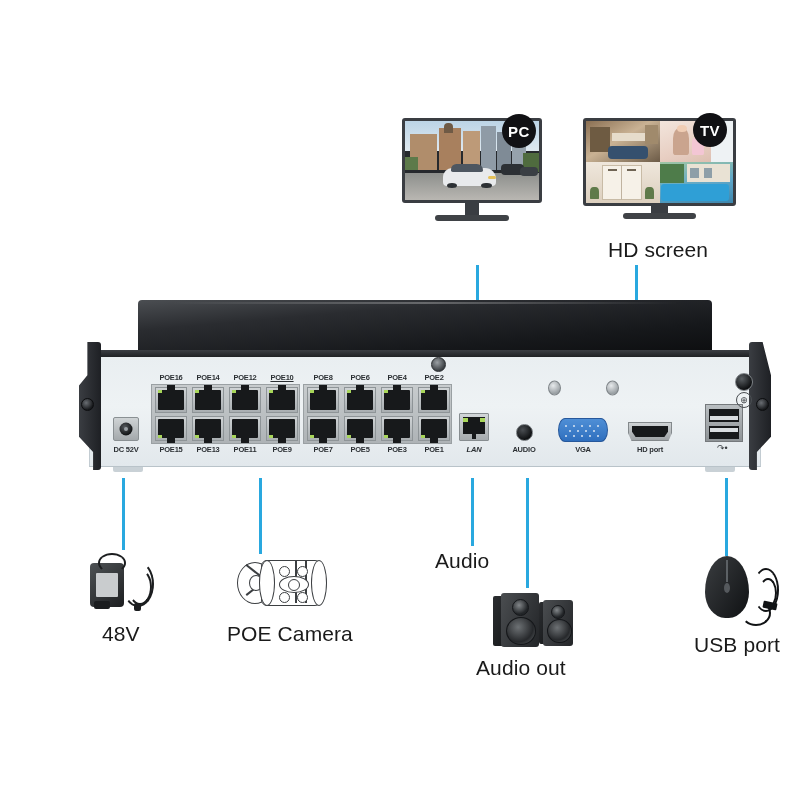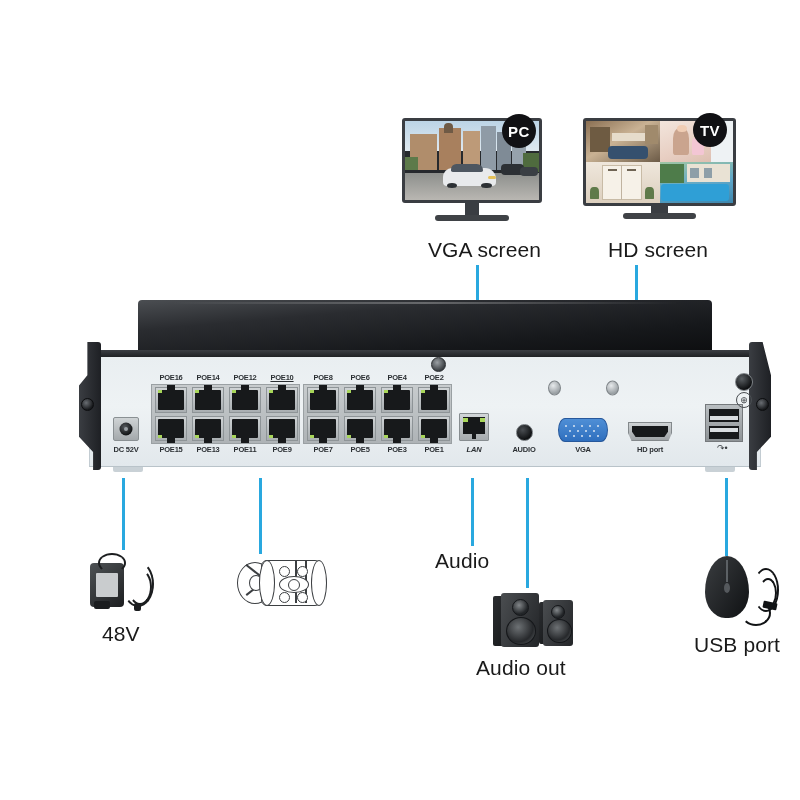--- a/index.html
+++ b/index.html
@@ -255,21 +255,20 @@
         <div class="pc-car-win" style="left:34%;top:55%;width:24%;height:10%;"></div>
         <div class="pc-car-dk" style="left:31%;top:78%;width:8%;height:7%;border-radius:50%;"></div>
         <div class="pc-car-dk" style="left:57%;top:78%;width:8%;height:7%;border-radius:50%;"></div>
         <div class="pc-car-dk" style="left:62%;top:70%;width:6%;height:3%;background:#e6c25a;"></div>
       </div>
     </div>
     <div class="badge" style="left:100px;top:-4px;width:34px;height:34px;">PC</div>
     <div class="stand-neck" style="left:63px;top:85px;width:14px;height:13px;"></div>
     <div class="stand-base" style="left:33px;top:97px;width:74px;height:6px;"></div>
   </div>
-  <div class="lbl" style="left:403px;top:238px;">VGA screen</div>
 
   <div class="monitor" style="left:558px;top:118px;width:153px;height:105px;">
     <div class="screen-bezel" style="width:153px;height:88px;">
       <div class="screen-inner">
         <div class="quad q-a" style="left:0;top:0;width:50%;height:50%;">
           <div class="qbit" style="left:6%;top:14%;width:26%;height:62%;background:#6e5b42;"></div>
           <div class="qbit" style="left:36%;top:30%;width:44%;height:18%;background:#e6dccb;"></div>
           <div class="qbit" style="left:30%;top:62%;width:55%;height:30%;background:#35506e;border-radius:4px;"></div>
           <div class="qbit" style="left:80%;top:10%;width:18%;height:46%;background:#a08a6c;"></div>
         </div>
@@ -519,20 +518,21 @@
     <div class="cam-ln" style="left:58px;top:5px;width:1.6px;height:42px;"></div>
     <div class="cam-ln" style="left:68px;top:5px;width:1.6px;height:42px;"></div>
     <div class="cam-ring" style="left:74px;top:4px;width:14px;height:44px;border-radius:50%;"></div>
     <div class="cam-ring" style="left:42px;top:10px;width:9px;height:9px;"></div>
     <div class="cam-ring" style="left:60px;top:10px;width:9px;height:9px;"></div>
     <div class="cam-ring" style="left:42px;top:36px;width:9px;height:9px;"></div>
     <div class="cam-ring" style="left:60px;top:36px;width:9px;height:9px;"></div>
     <div class="cam-ring" style="left:42px;top:20px;width:28px;height:15px;border-radius:50%;"></div>
     <div class="cam-ring" style="left:51px;top:23px;width:10px;height:10px;"></div>
   </div>
+  <div class="lbl" style="left:202px;top:622px;">POE Camera</div>
 
   <div class="lbl" style="left:410px;top:549px;">Audio</div>
 
   <div class="acc" style="left:464px;top:588px;width:86px;height:62px;">
     <div class="spk-side" style="left:4px;top:8px;width:10px;height:50px;"></div>
     <div class="spk" style="left:12px;top:5px;width:38px;height:54px;"></div>
     <div class="tweet" style="left:23px;top:11px;width:15px;height:15px;"></div>
     <div class="cone" style="left:17px;top:29px;width:28px;height:26px;"></div>
     <div class="spk-side" style="left:50px;top:14px;width:6px;height:42px;"></div>
     <div class="spk" style="left:54px;top:12px;width:30px;height:46px;"></div>

